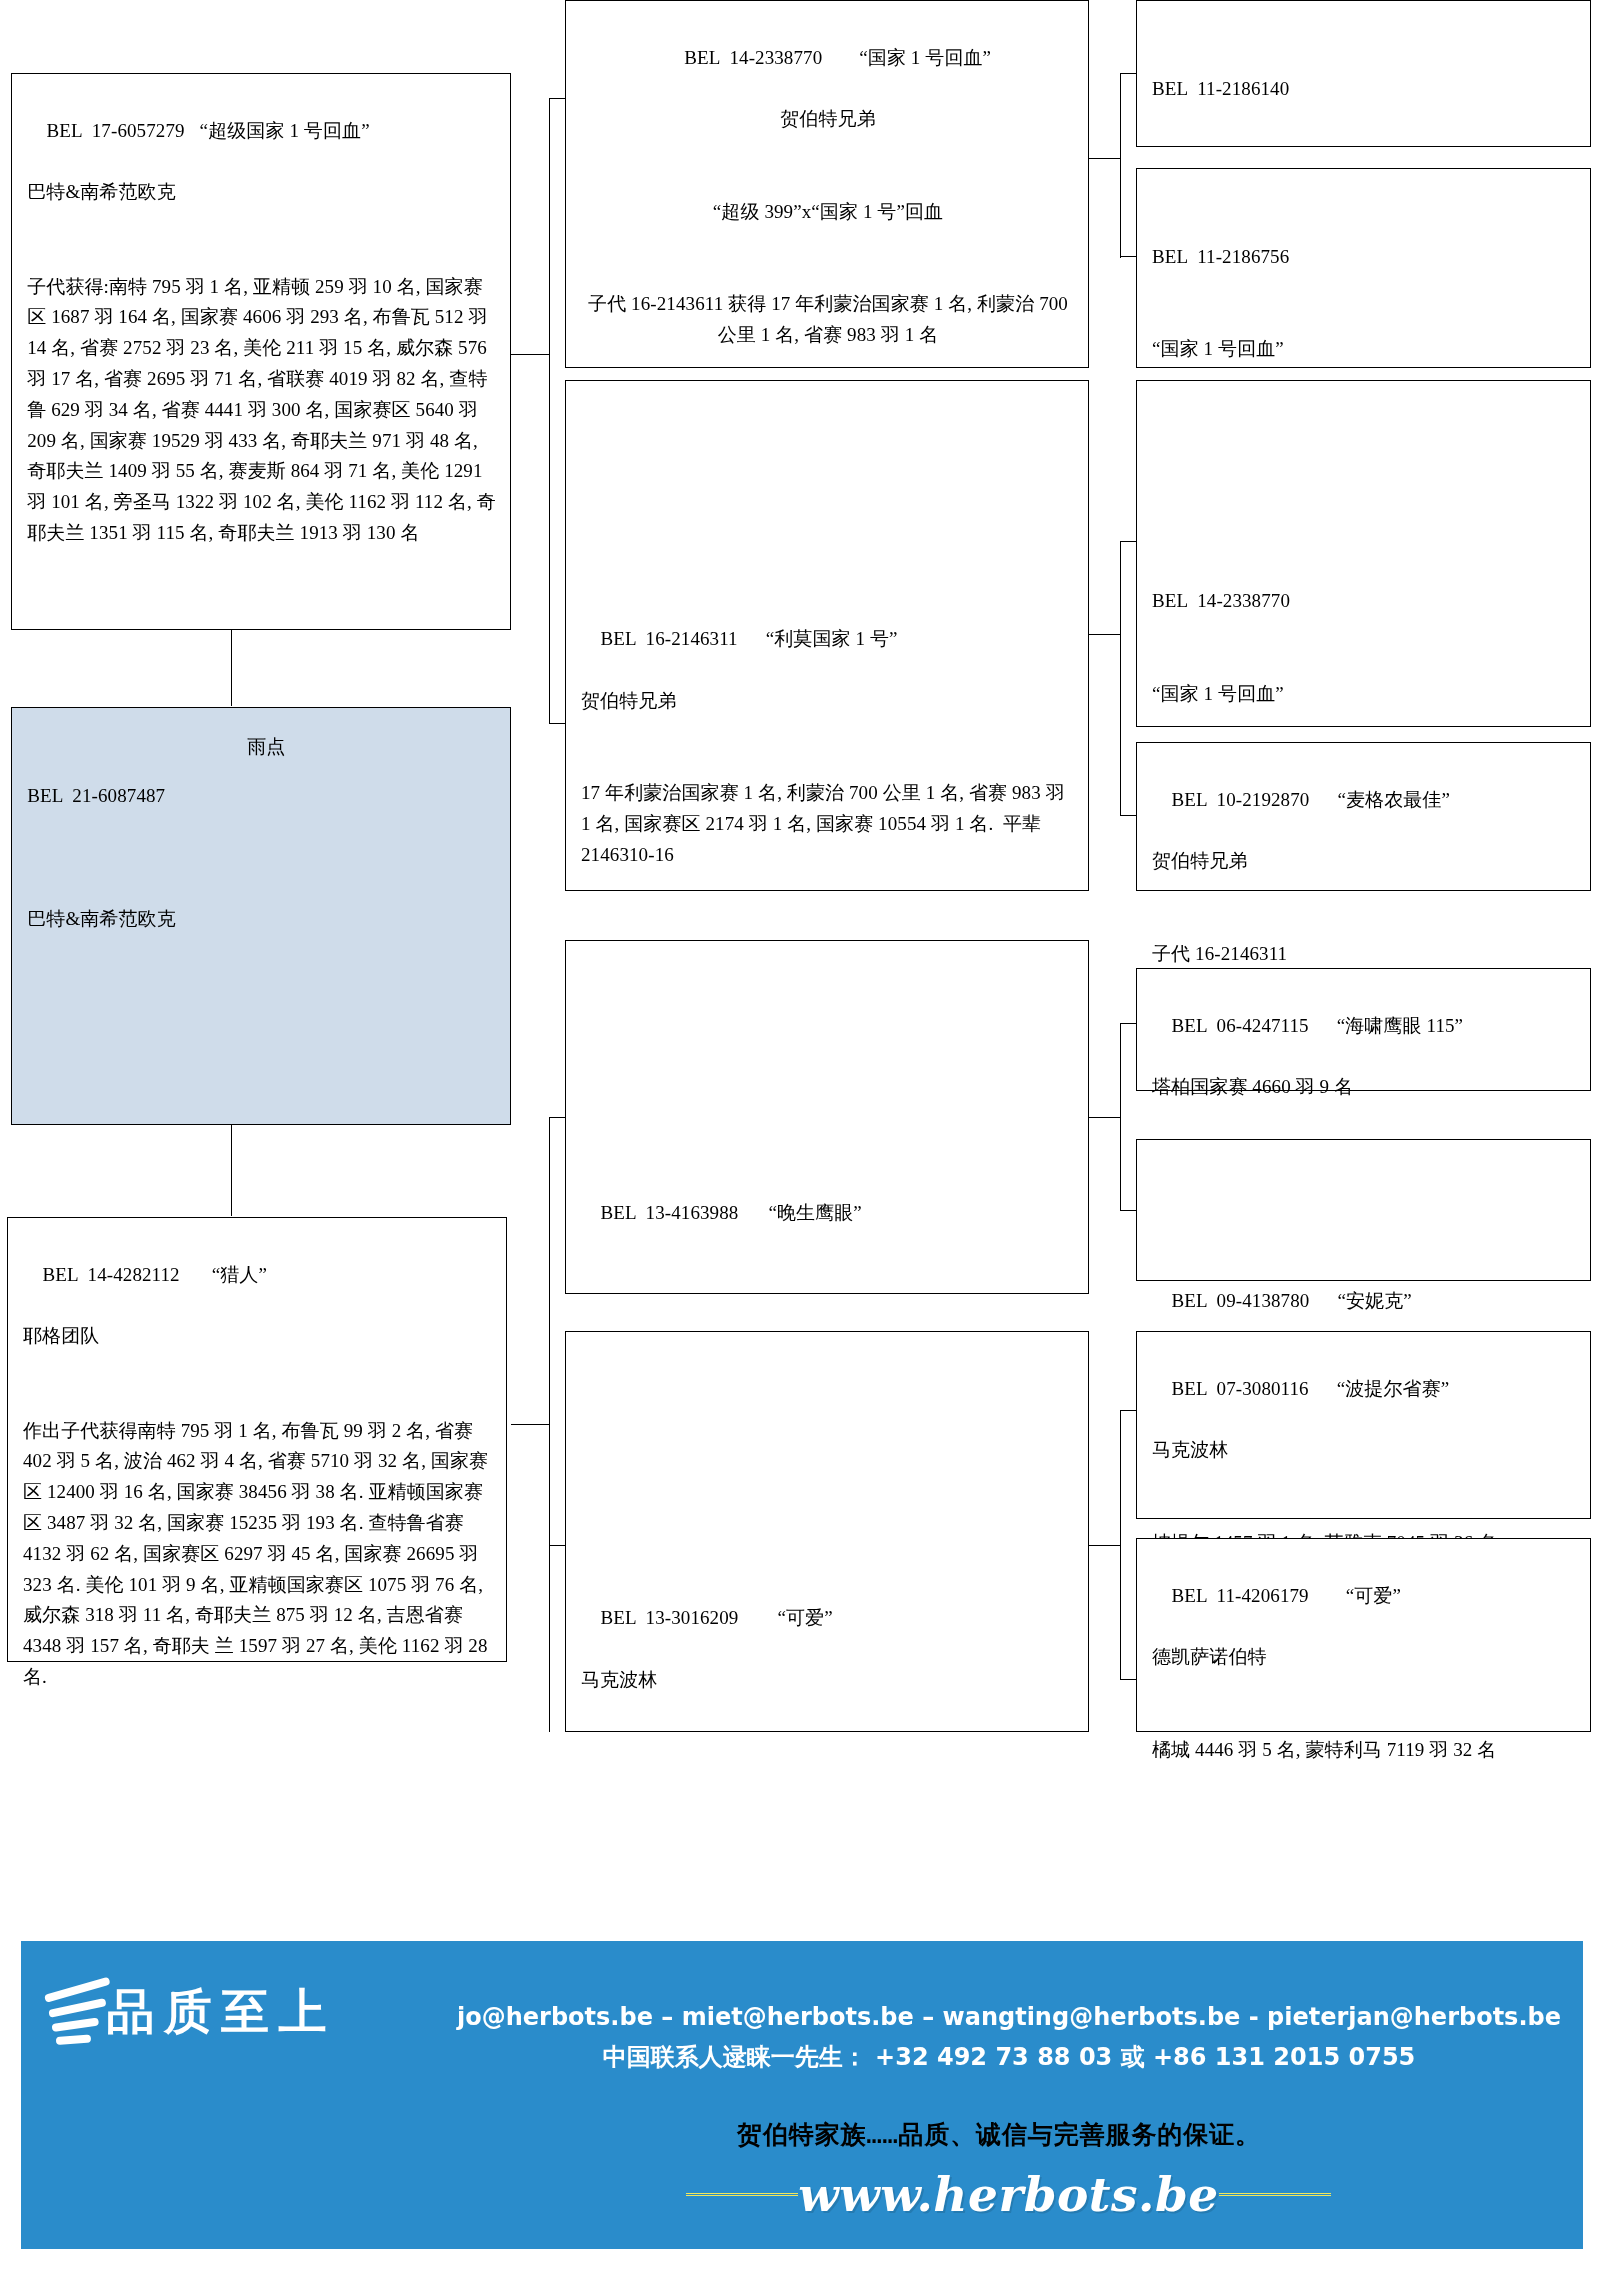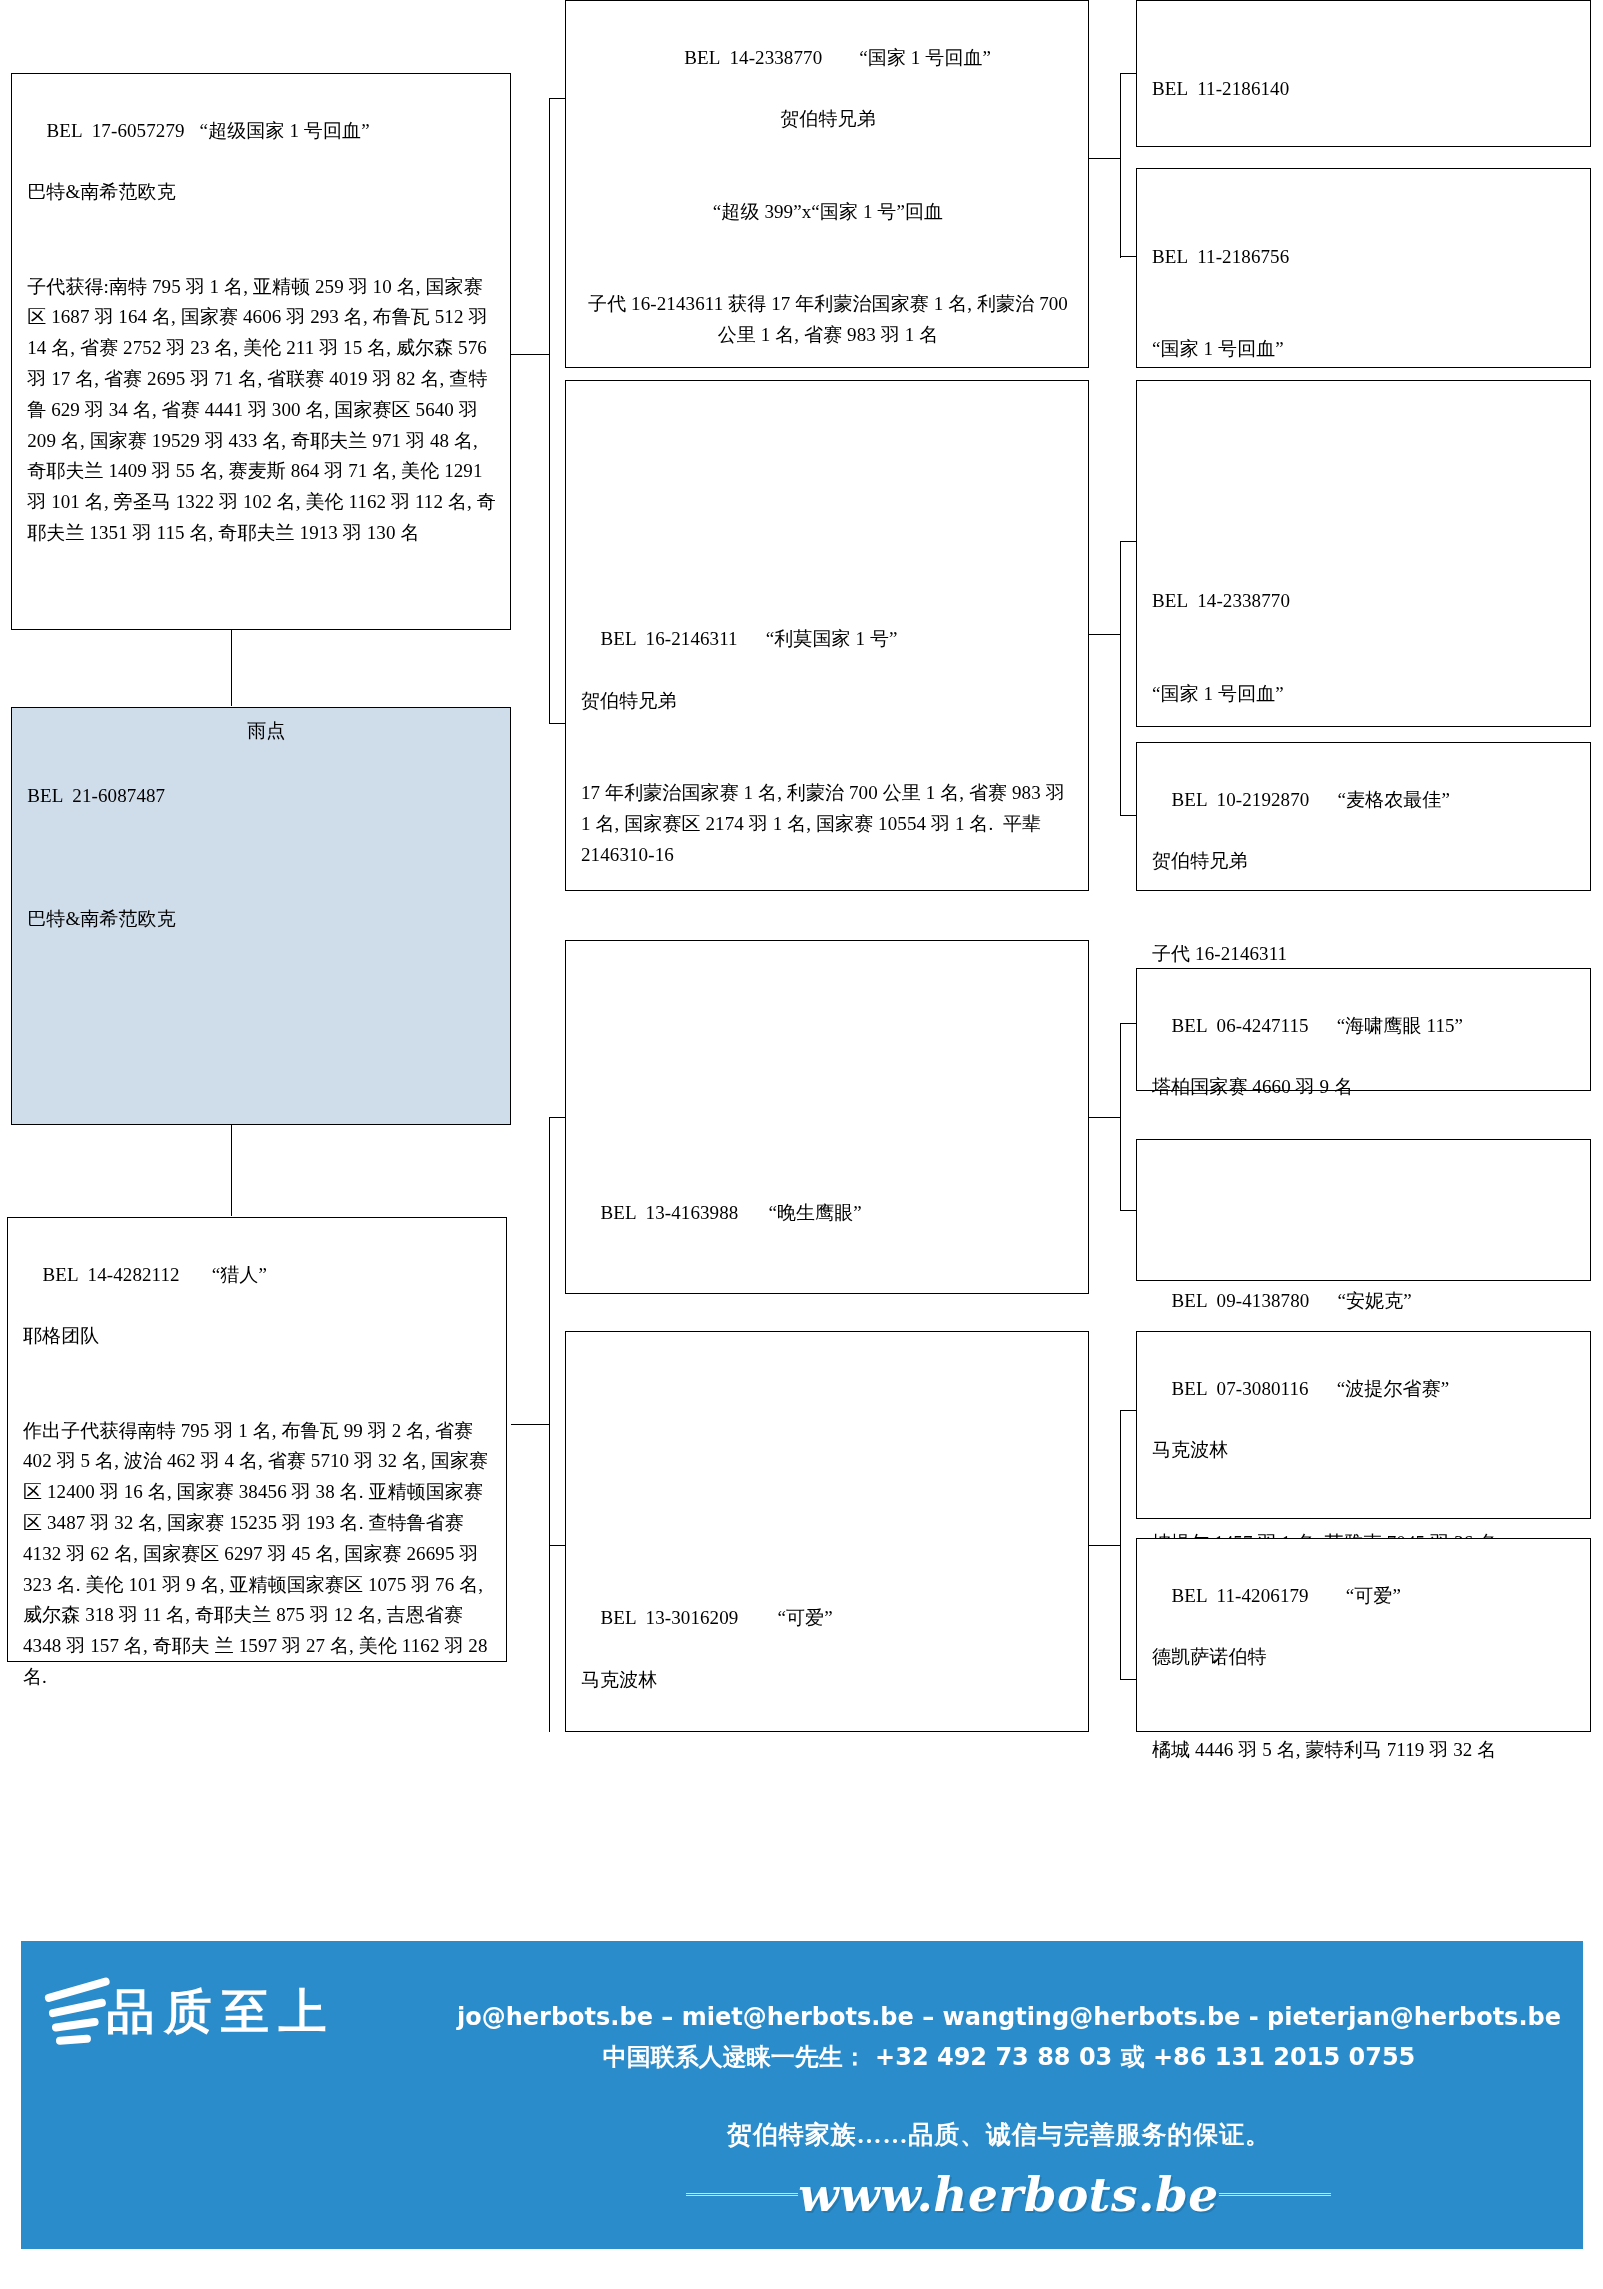--- a/index.html
+++ b/index.html
@@ -128,22 +128,22 @@
     font-size: 24px;
     line-height: 1.48;
     white-space: nowrap;
   }
   .slogan {
     position: absolute;
     left: 438px;
     top: 177px;
     width: 1081px;
     text-align: center;
-    color: #ffffff;
-    font-family: Liberation Serif, serif;
+    color: #000000;
+    font-family: Liberation Mono, monospace;
     font-weight: bold;
     font-size: 25px;
     letter-spacing: 0.9px;
   }
   .url-row {
     position: absolute;
     left: 438px;
     top: 226px;
     width: 1100px;
     display: flex;
@@ -198,21 +198,21 @@
   <div class="connector h" style="left:1120px; top:1023px; width:17px;"></div>
   <div class="connector h" style="left:1120px; top:1210px; width:17px;"></div>
 
   <div class="connector h" style="left:1089px; top:1545px; width:32px;"></div>
   <div class="connector v" style="left:1120px; top:1410px; height:270px;"></div>
   <div class="connector h" style="left:1120px; top:1410px; width:17px;"></div>
   <div class="connector h" style="left:1120px; top:1679px; width:17px;"></div>
 
   <div class="box subject" style="left:11.2px; top:707px; width:500px; height:418px;">
     <span class="ln">BEL  21-6087487</span>
-    <span class="ln" style="position:absolute; left:235px; top:8px;">雨点</span>
+    <span class="ln" style="position:absolute; left:235px; top:24px;">雨点</span>
     <span class="ln">巴特&amp;南希范欧克</span>
   </div>
 
   <div class="box" style="left:11.2px; top:73px; width:500px; height:557px;">
     <span class="ln" style="display:inline;">BEL  17-6057279</span><span style="margin-left:15px;">“超级国家 1 号回血”</span>
     <span class="ln">巴特&amp;南希范欧克</span>
     <span class="ln" style="margin-top:1.9px;">子代获得:南特 795 羽 1 名, 亚精顿 259 羽 10 名, 国家赛区 1687 羽 164 名, 国家赛 4606 羽 293 名, 布鲁瓦 512 羽 14 名, 省赛 2752 羽 23 名, 美伦 211 羽 15 名, 威尔森 576 羽 17 名, 省赛 2695 羽 71 名, 省联赛 4019 羽 82 名, 查特鲁 629 羽 34 名, 省赛 4441 羽 300 名, 国家赛区 5640 羽 209 名, 国家赛 19529 羽 433 名, 奇耶夫兰 971 羽 48 名, 奇耶夫兰 1409 羽 55 名, 赛麦斯 864 羽 71 名, 美伦 1291 羽 101 名, 旁圣马 1322 羽 102 名, 美伦 1162 羽 112 名, 奇耶夫兰 1351 羽 115 名, 奇耶夫兰 1913 羽 130 名</span>
   </div>
 
   <div class="box" style="left:7px; top:1217px; width:500px; height:445px;">

